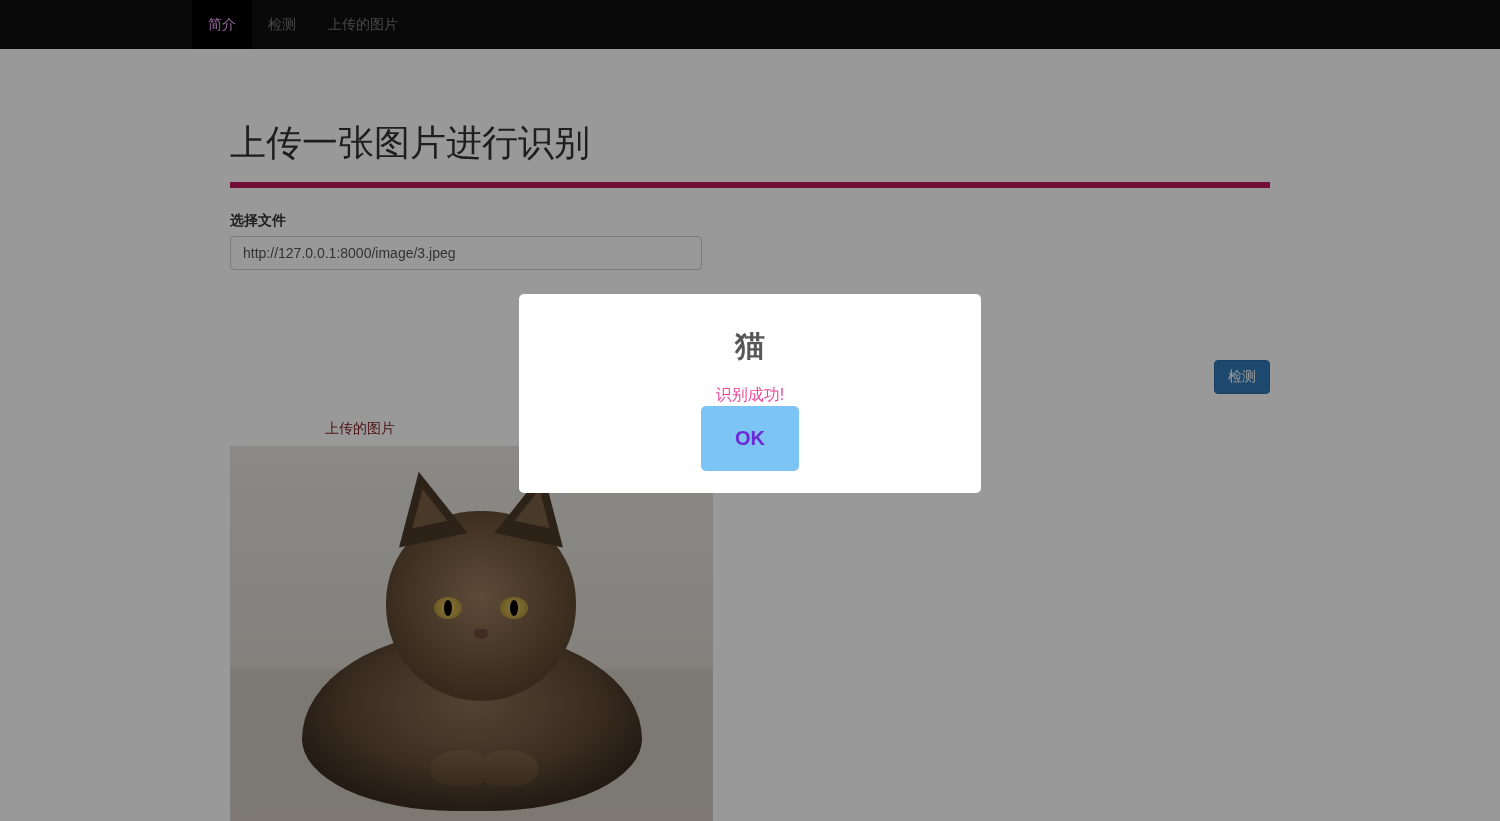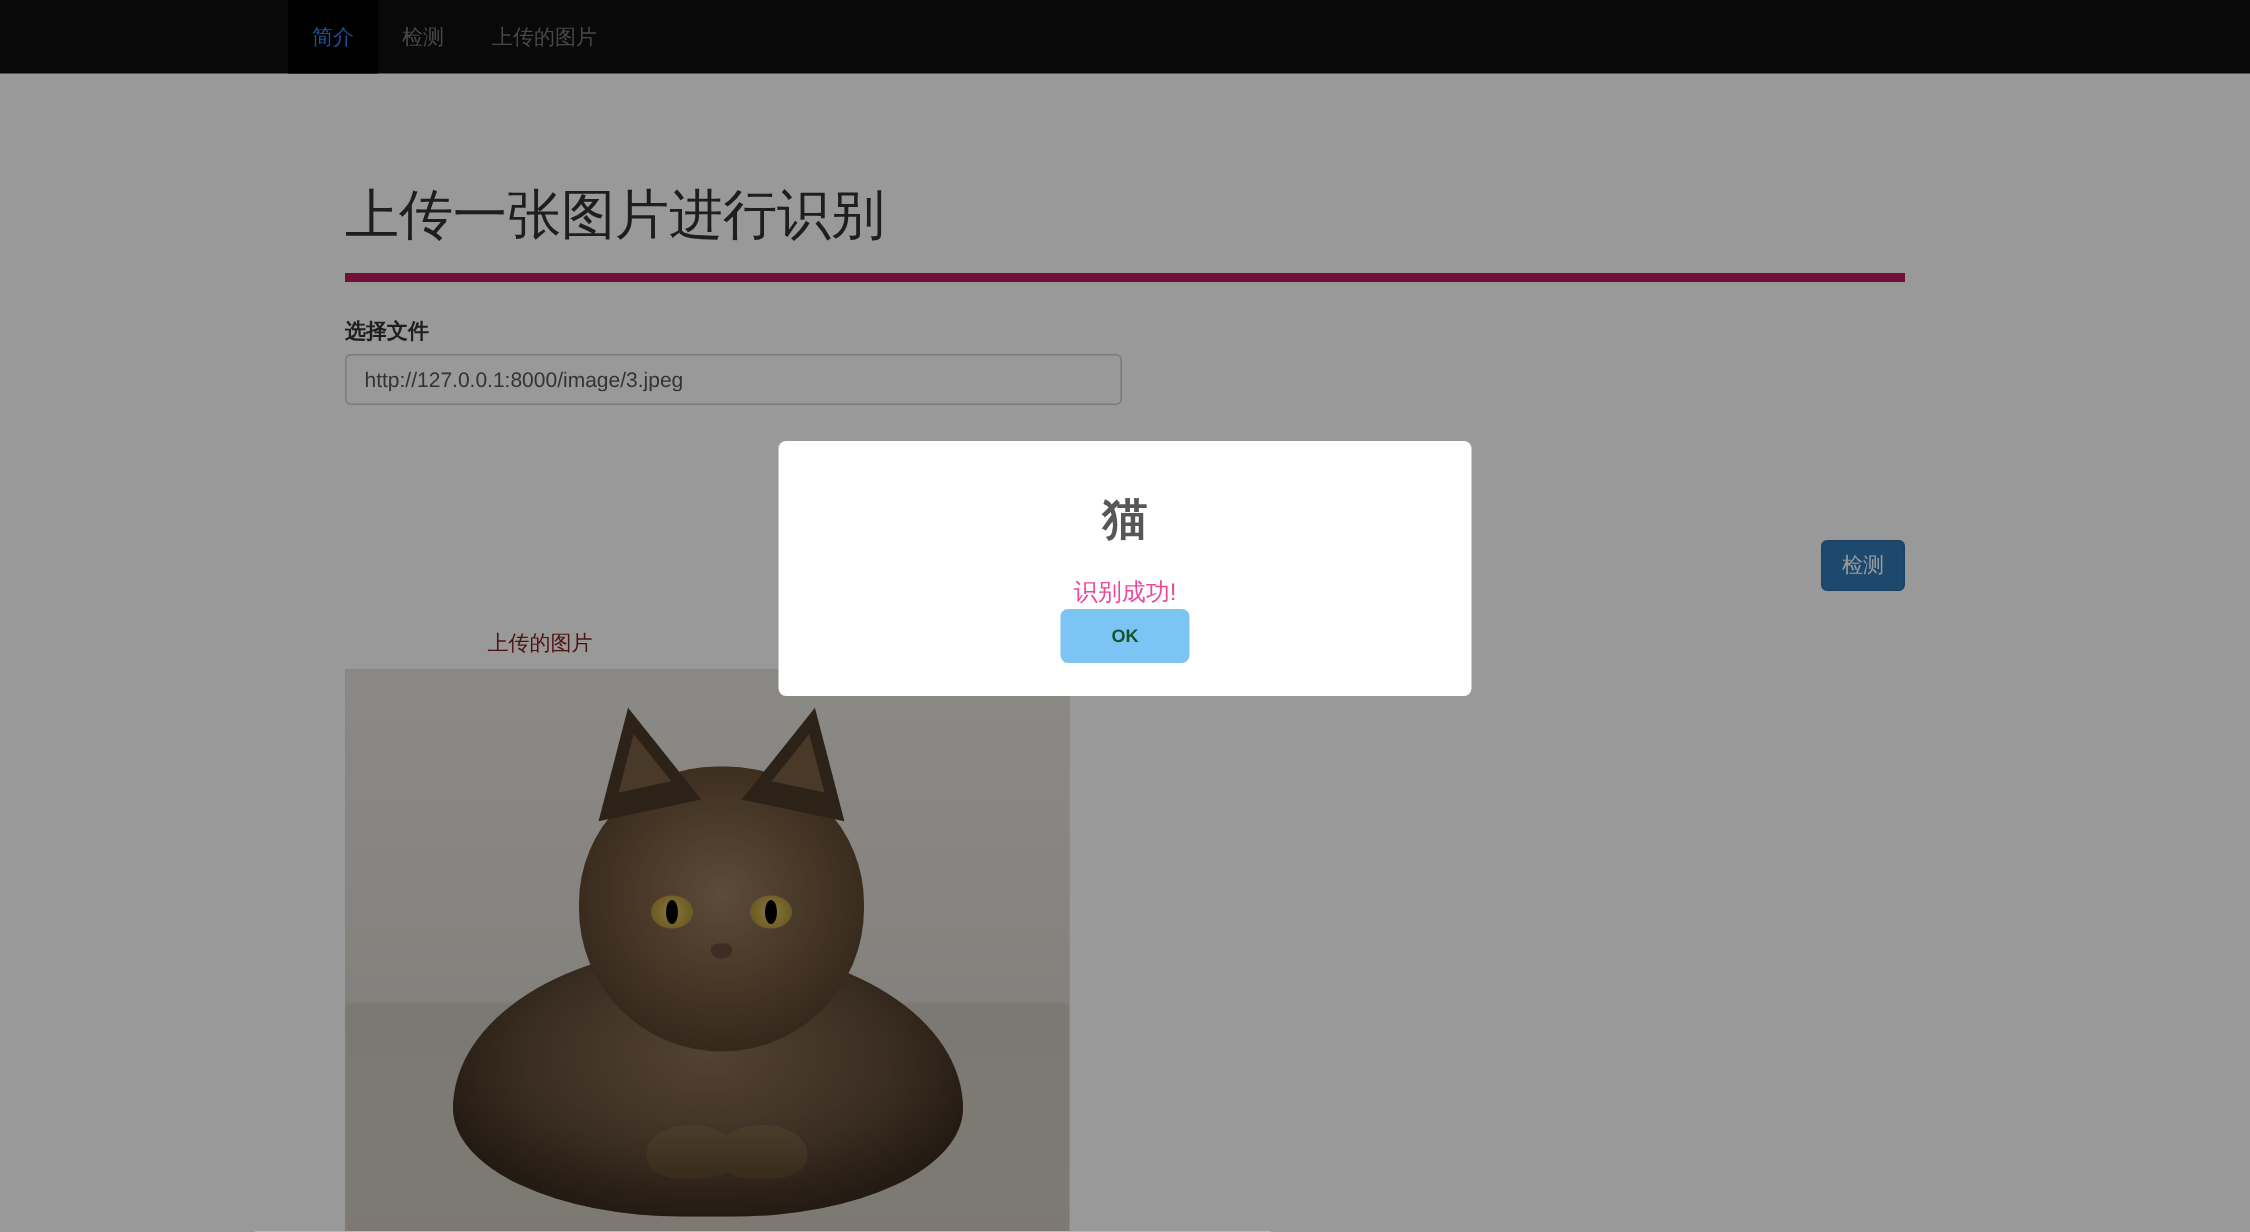--- a/index.html
+++ b/index.html
@@ -21,21 +21,21 @@
     .nav-item {
       color: #777;
       padding: 0 16px;
       display: flex;
       align-items: center;
       font-size: 14px;
       cursor: pointer;
     }
     .nav-item.active {
       background: #000;
-      color: #3b82f6;
+      color: #f0abfc;
     }
     .container {
       max-width: 1060px;
       margin: 0 auto;
       padding: 0 10px;
     }
     .page-header {
       padding-top: 70px;
       padding-bottom: 14px;
       border-bottom: 6px solid #be185d;
@@ -48,21 +48,21 @@
     }
     .form-group { margin-bottom: 14px; }
     .form-group label {
       display: block;
       font-weight: 700;
       font-size: 14px;
       color: #333;
       margin-bottom: 6px;
     }
     .form-control {
-      width: 518px;
+      width: 472px;
       padding: 7px 12px;
       font-size: 14px;
       border: 1px solid #ccc;
       border-radius: 4px;
       color: #555;
       background: #fff;
       height: 34px;
     }
     .file-row {
       text-align: center;
@@ -199,24 +199,24 @@
       font-weight: 600;
       color: #575757;
       margin-bottom: 18px;
     }
     .modal-text {
       font-size: 16px;
       color: #ec4899;
     }
     .modal-ok {
       background: #7cc4f3;
-      color: #14532d;
+      color: #6d28d9;
       border: none;
-      padding: 11px 34px;
-      font-size: 12px;
+      padding: 21px 34px;
+      font-size: 20px;
       font-weight: 600;
       border-radius: 5px;
       cursor: pointer;
       font-family: inherit;
     }
   </style>
 </head>
 <body>
 
 <nav class="navbar">

